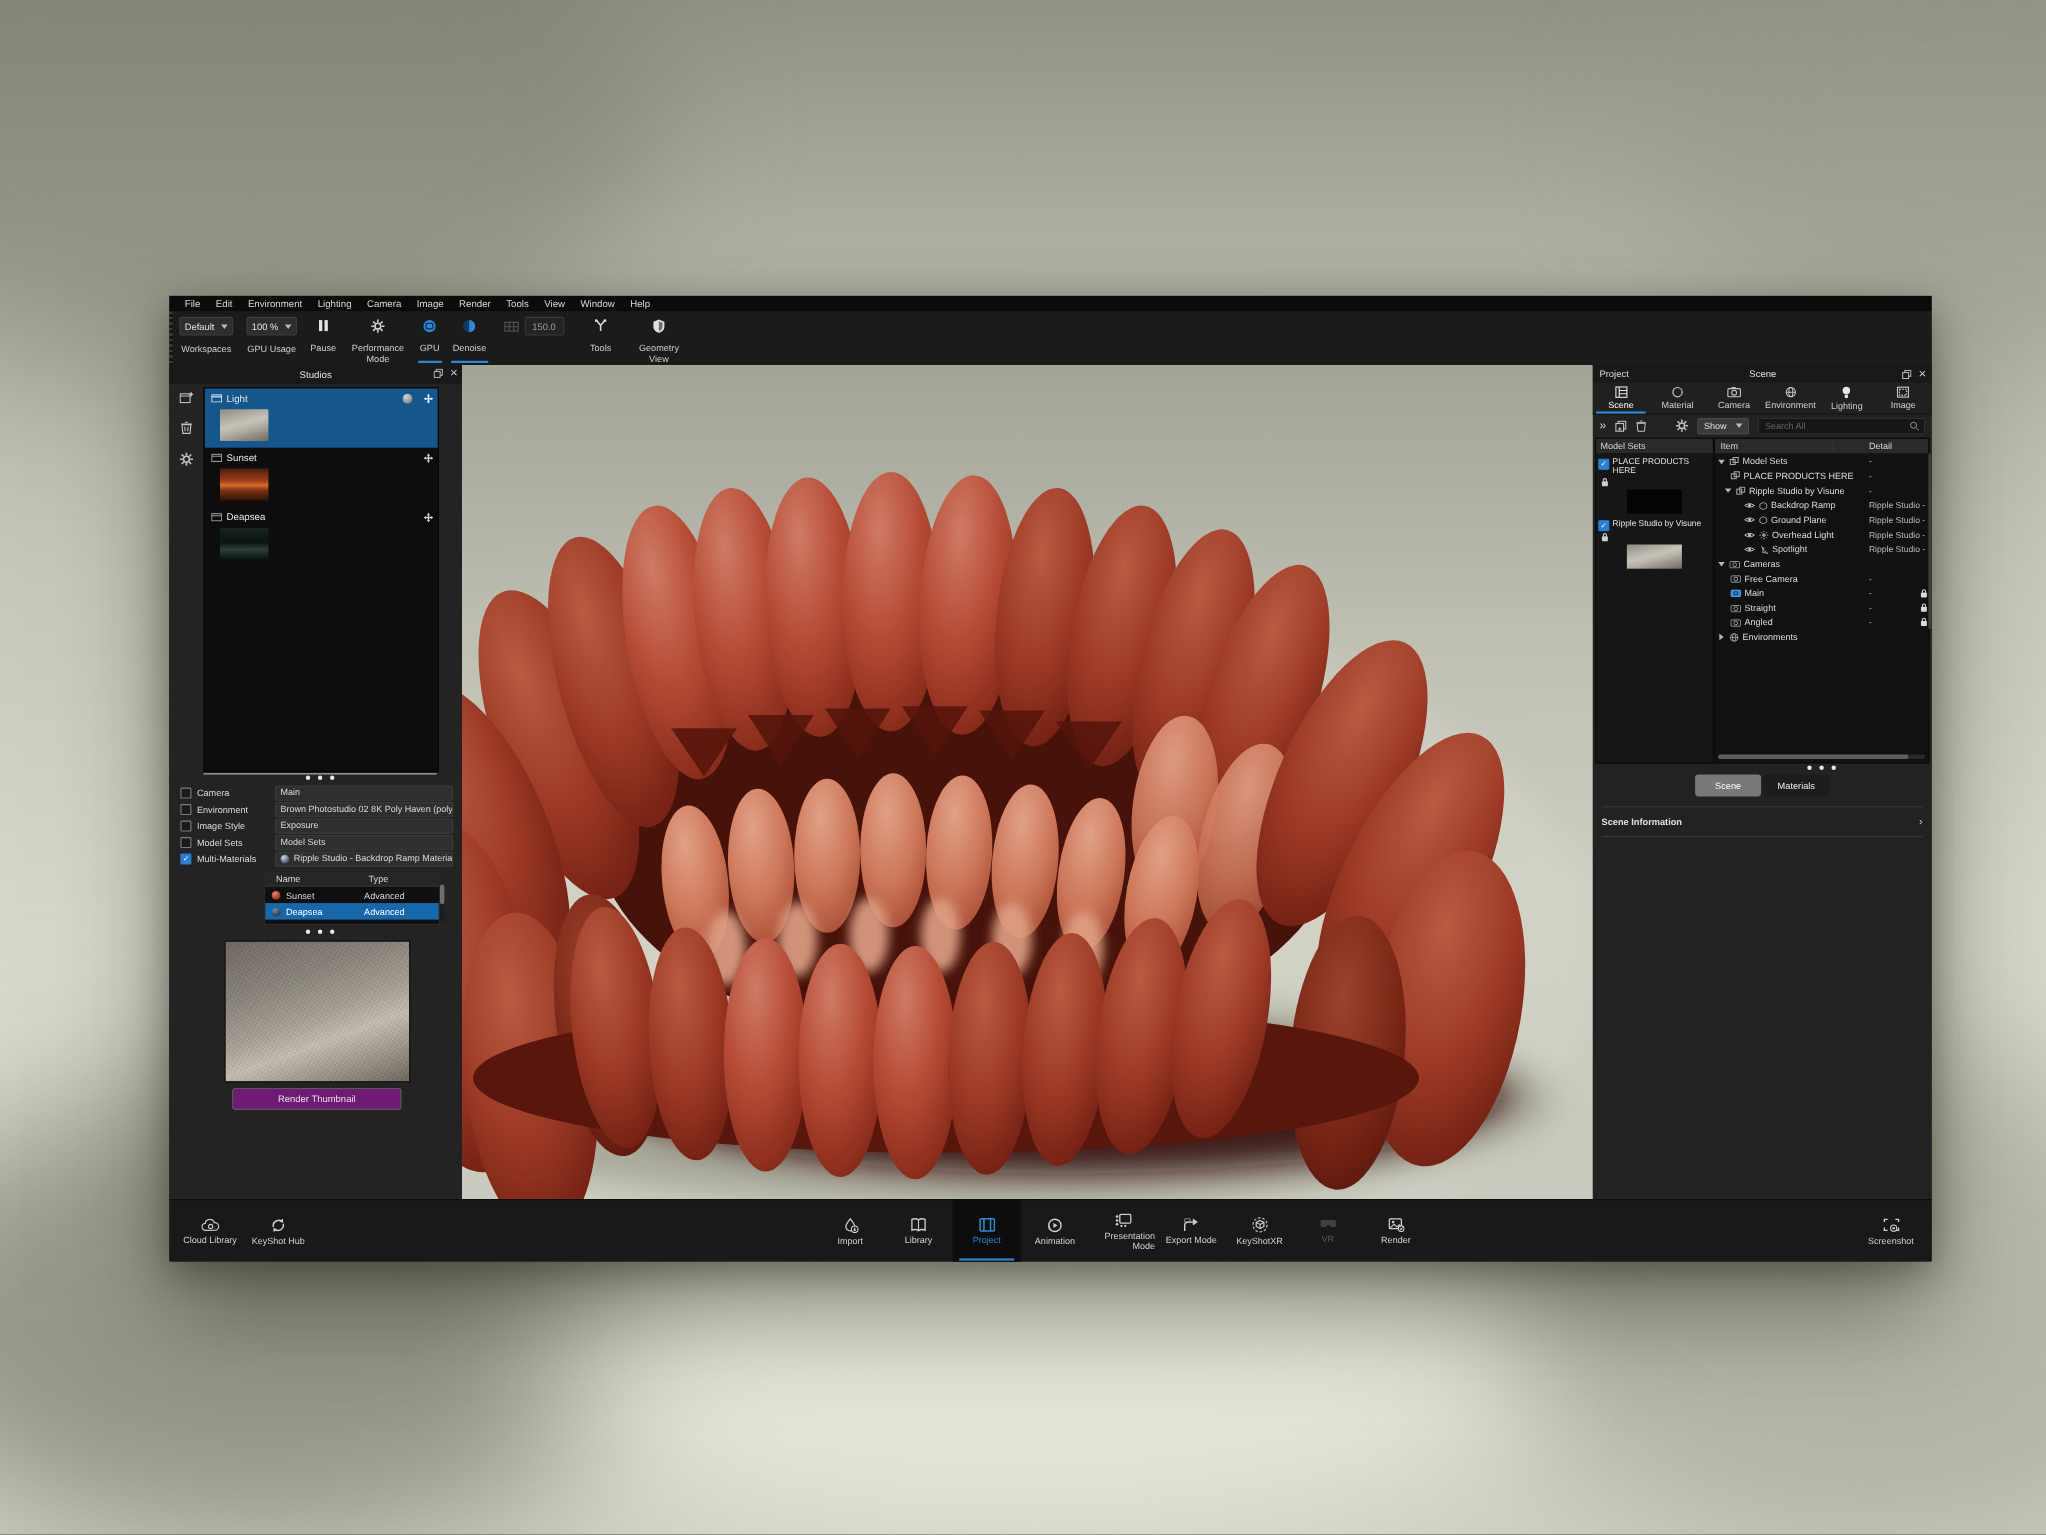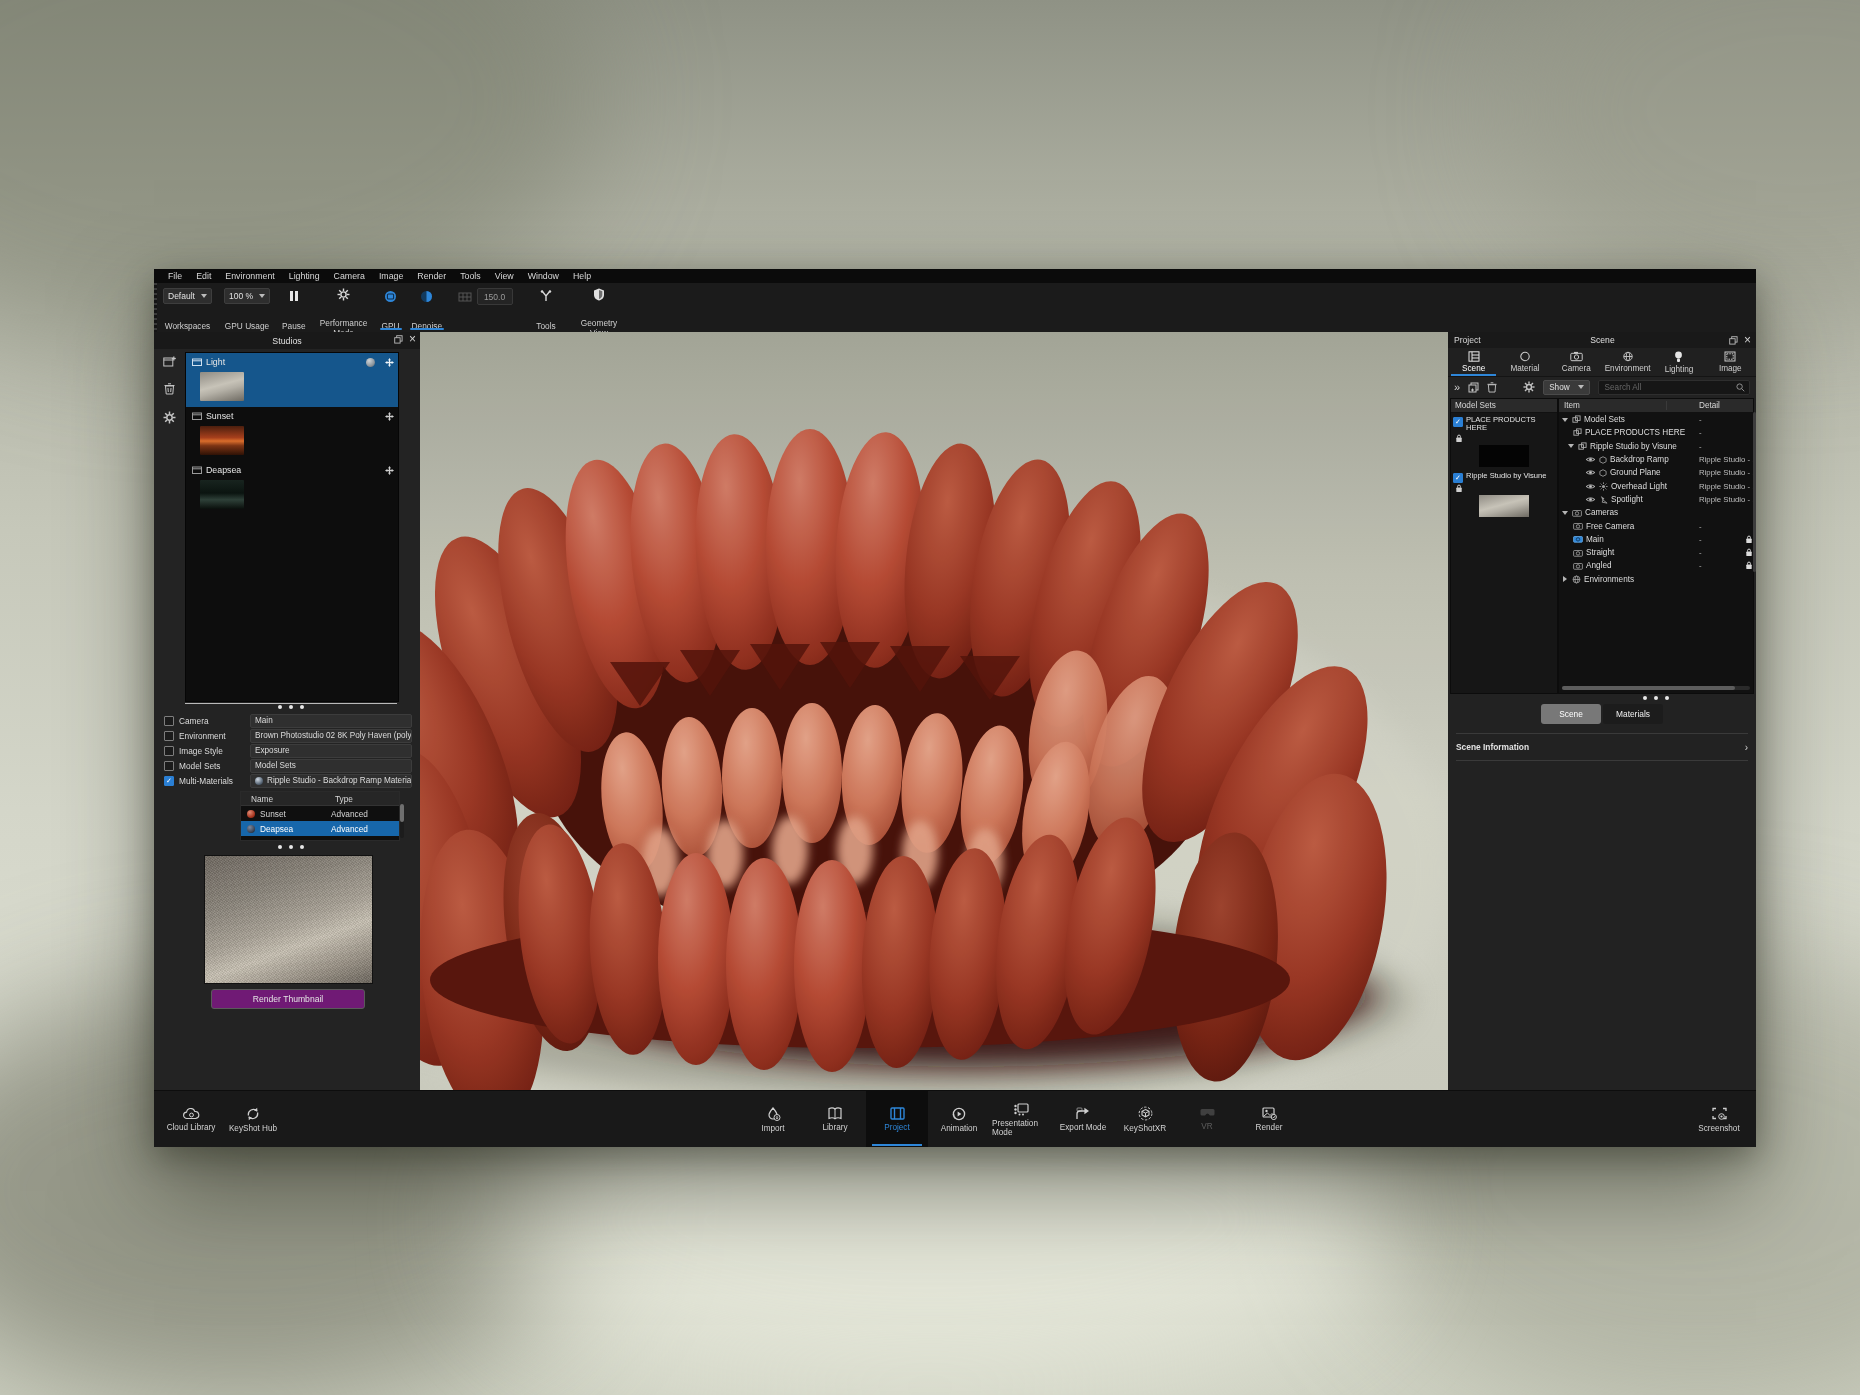--- a/index.html
+++ b/index.html
@@ -23,21 +23,21 @@
 
   
   .mbar{position:absolute;left:0;top:0;right:0;height:14px;background:#0b0b0b;display:flex;align-items:center;
         padding-left:7px;gap:0;}
   .mbar .mi{padding:0 7px;font-size:8.8px;color:#d8d8d8;line-height:14px;}
 
   
   .tbar{position:absolute;left:3px;top:14px;right:0;height:49px;background:#1b1b1b;display:flex;align-items:stretch;
         border-bottom:1px solid #101010;}
   .tgroup{display:flex;flex-direction:column;align-items:center;justify-content:flex-start;padding:5px 6px 0 6px;position:relative;}
-  .tgroup .lbl{font-size:8.3px;color:#cfcfcf;margin-top:18px;text-align:center;line-height:1.15;}
+  .tgroup .lbl{font-size:8.3px;color:#cfcfcf;margin-top:8px;text-align:center;line-height:1.15;}
   .dd{background:#2e2e2e;border:1px solid #3e3e3e;border-radius:2px;height:15px;display:flex;align-items:center;
       padding:0 4px;gap:6px;font-size:8.5px;color:#e2e2e2;}
   .dd .car{width:0;height:0;border-left:3px solid transparent;border-right:3px solid transparent;border-top:4px solid #bbb;}
   .numfield{background:#242424;border:1px solid #383838;border-radius:2px;height:15px;min-width:34px;
       display:flex;align-items:center;justify-content:center;font-size:8.5px;color:#9a9a9a;}
   .ticon{height:16px;display:flex;align-items:center;justify-content:center;}
   .onbar{position:absolute;left:4px;right:4px;bottom:2px;height:2px;background:#2e86d8;border-radius:1px;}
 
   
   svg.ic{display:block;}
@@ -145,21 +145,21 @@
   .ftab.act{background:#787878;color:#fff;}
   .sinfo{position:absolute;left:8px;right:8px;top:401px;height:26px;border-top:1px solid #3a3a3a;border-bottom:1px solid #3a3a3a;
         display:flex;align-items:center;justify-content:space-between;font-size:8.4px;color:#e2e2e2;font-weight:bold;}
   .sinfo .chev{color:#cfcfcf;font-weight:normal;font-size:10px;}
 
   
   .bbar{position:absolute;left:0;right:0;top:821px;height:56px;background:#191919;border-top:1px solid #0d0d0d;}
   .bgrp{position:absolute;top:0;height:100%;display:flex;align-items:stretch;}
   .bgrp.l{left:6px;} .bgrp.c{left:588px;} .bgrp.r{right:6px;}
   .bbtn{width:58px;display:flex;flex-direction:column;align-items:center;justify-content:center;gap:3px;position:relative;padding:4px 2px 2px 2px;}
-  .bbtn .bl{font-size:8.2px;color:#d2d2d2;text-align:left;line-height:1.15;}
+  .bbtn .bl{font-size:8.2px;color:#d2d2d2;text-align:right;line-height:1.15;}
   .bbtn.act{background:#0d0d0d;}
   .bbtn.act .bl{color:#2e86d8;}
   .bbtn.act::after{content:"";position:absolute;left:6px;right:6px;bottom:1px;height:2px;background:#2e86d8;}
   .bbtn.dis{opacity:.35;}
 </style>
 </head>
 <body>
 
 <div class="desk">
   <div class="blob b1"></div>

